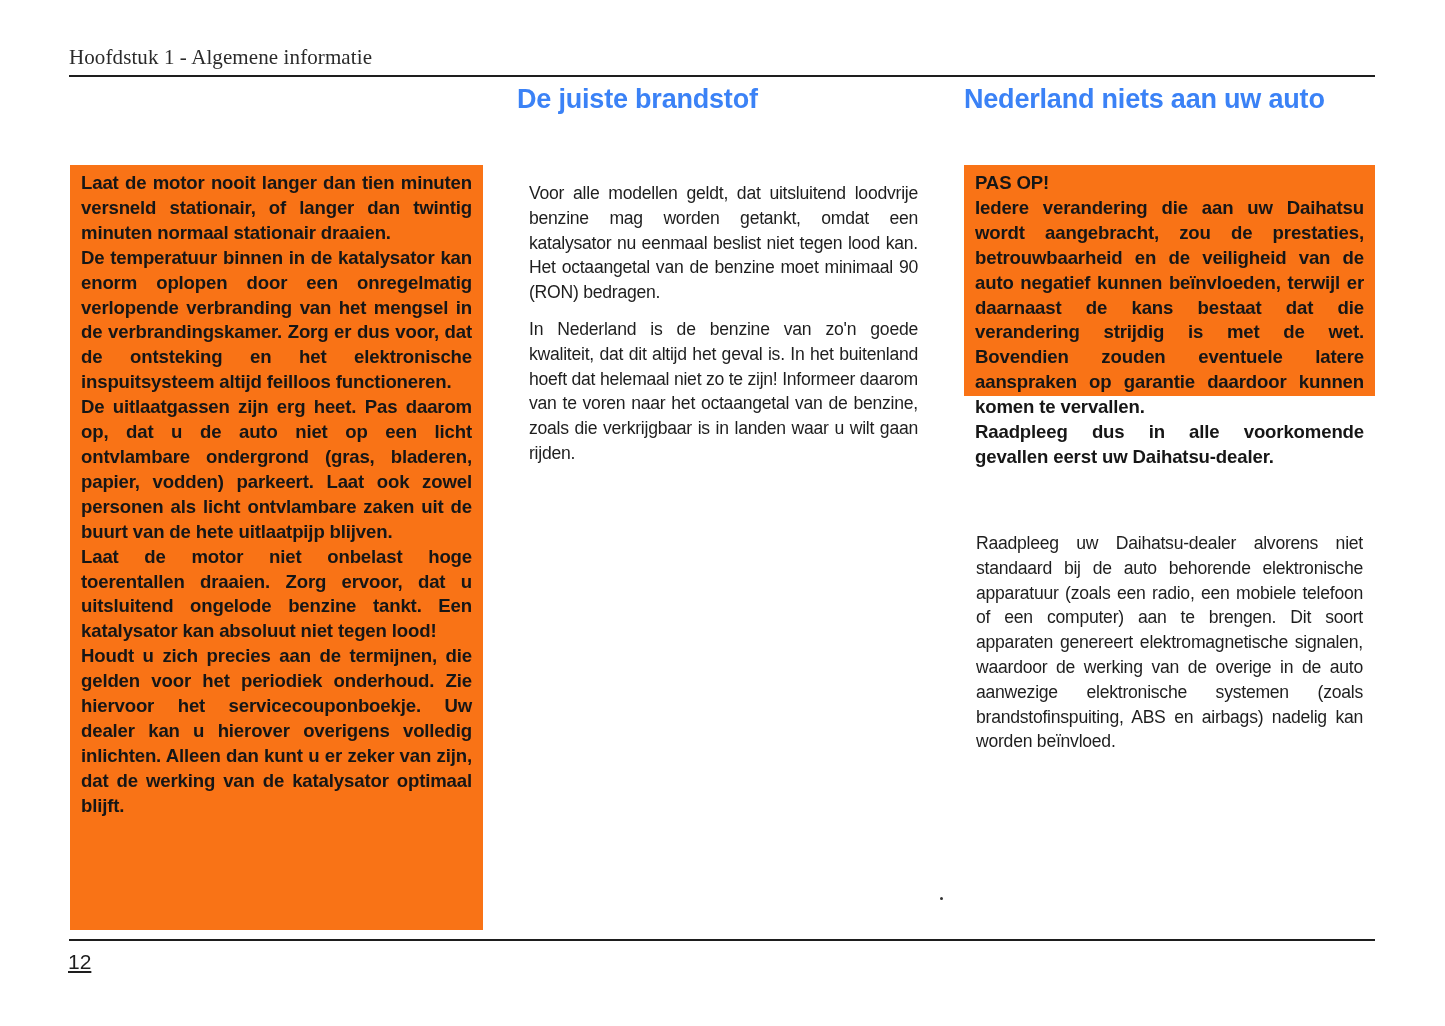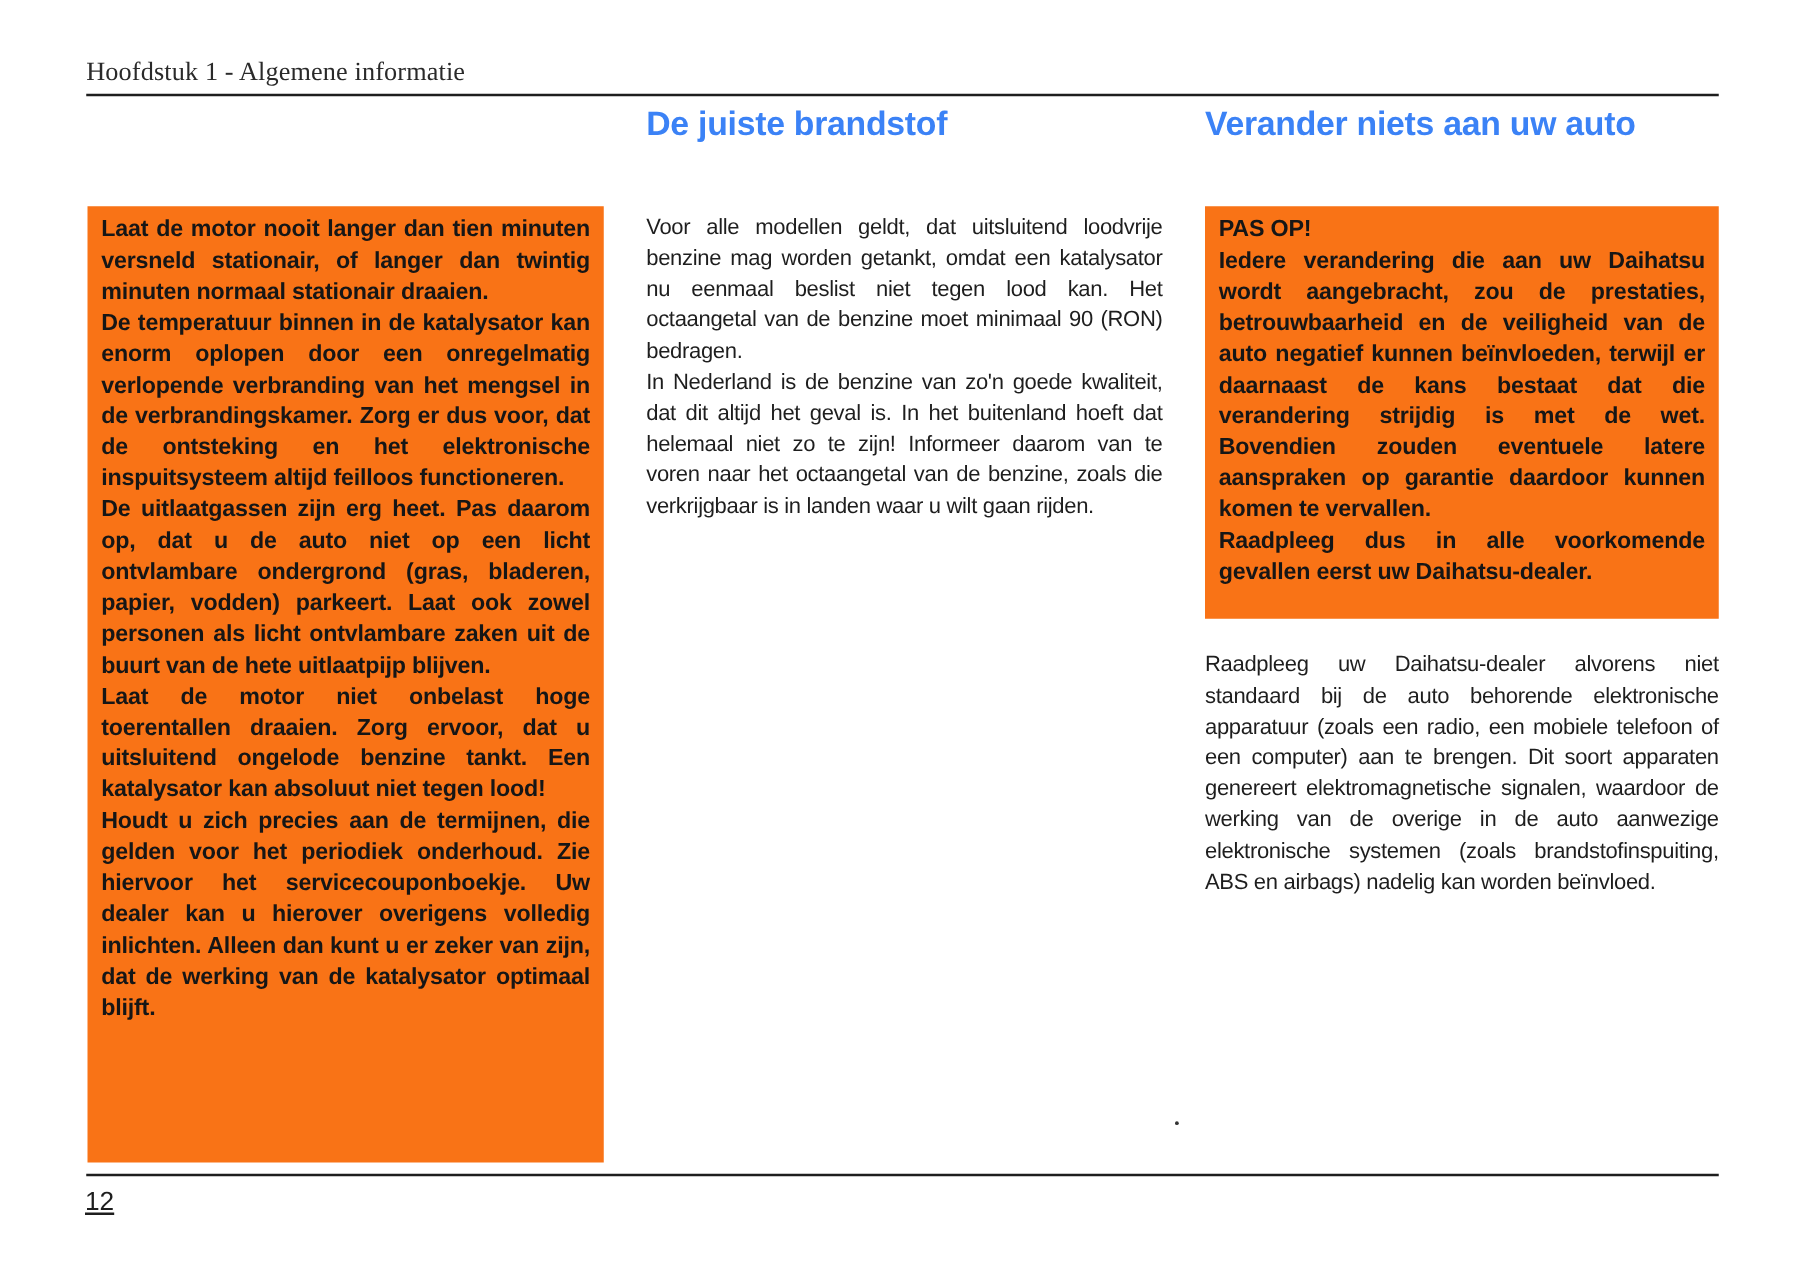--- a/index.html
+++ b/index.html
@@ -53,21 +53,21 @@
       left: 70px;
       top: 165px;
       width: 413px;
       height: 765px;
       padding: 6px 11px 0 11px;
     }
     .box-right {
       left: 964px;
       top: 165px;
       width: 411px;
-      height: 330px;
+      height: 231px;
       padding: 6px 11px 0 11px;
     }
     .bold-para {
       margin: 0;
       font-size: 18.6px;
       line-height: 24.9px;
       font-weight: bold;
       text-align: justify;
       color: #161616;
       letter-spacing: -0.15px;
@@ -83,21 +83,21 @@
     .col-mid {
       left: 517px;
       top: 169px;
       width: 413px;
     }
     .col-right-lower {
       left: 964px;
       top: 519px;
       width: 411px;
     }
-    .plain-col p { margin: 0; }
+    .plain-col p { margin: 12px; }
     .sub-heading {
       font-weight: bold;
       font-size: 18.4px;
       line-height: 24.8px;
       color: #161616;
       margin: 0;
       letter-spacing: -0.1px;
     }
     .page-number {
       position: absolute;
@@ -117,21 +117,21 @@
       background: #333;
     }
   </style>
 </head>
 <body>
 
 <div class="running-head">Hoofdstuk 1 - Algemene informatie</div>
 <div class="rule top"></div>
 
 <h2 class="section-title title-mid" style="margin:0">De juiste brandstof</h2>
-<h2 class="section-title title-right" style="margin:0">Verander niets aan uw auto</h2>
+<h2 class="section-title title-right" style="margin:0">Nederland niets aan uw auto</h2>
 
 <div class="grey-box box-left">
   <p class="bold-para">Laat de motor nooit langer dan tien minuten versneld stationair, of langer dan twintig minuten normaal stationair draaien.</p>
   <p class="bold-para">De temperatuur binnen in de katalysator kan enorm oplopen door een onregelmatig verlopende verbranding van het mengsel in de verbrandingskamer. Zorg er dus voor, dat de ontsteking en het elektronische inspuitsysteem altijd feilloos functioneren.</p>
   <p class="bold-para">De uitlaatgassen zijn erg heet. Pas daarom op, dat u de auto niet op een licht ontvlambare ondergrond (gras, bladeren, papier, vodden) parkeert. Laat ook zowel personen als licht ontvlambare zaken uit de buurt van de hete uitlaatpijp blijven.</p>
   <p class="bold-para">Laat de motor niet onbelast hoge toerentallen draaien. Zorg ervoor, dat u uitsluitend ongelode benzine tankt. Een katalysator kan absoluut niet tegen lood!</p>
   <p class="bold-para">Houdt u zich precies aan de termijnen, die gelden voor het periodiek onderhoud. Zie hiervoor het servicecouponboekje. Uw dealer kan u hierover overigens volledig inlichten. Alleen dan kunt u er zeker van zijn, dat de werking van de katalysator optimaal blijft.</p>
 </div>
 
 <div class="plain-col col-mid">

